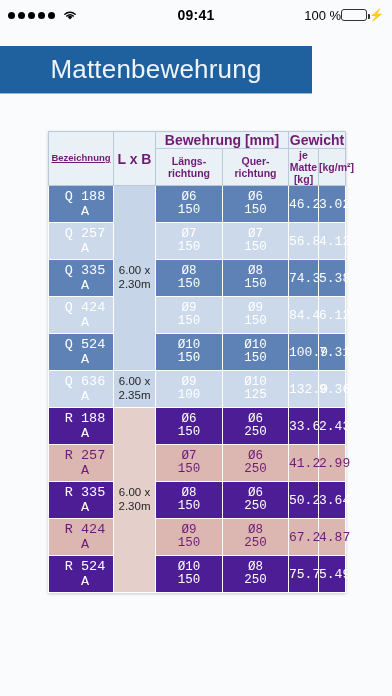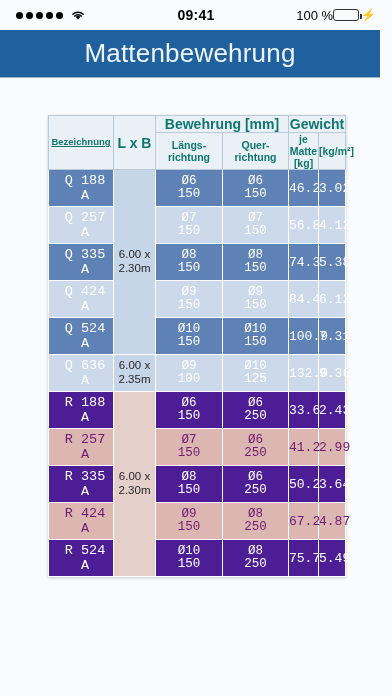--- a/index.html
+++ b/index.html
@@ -9,21 +9,21 @@
     font-family: "Liberation Sans", sans-serif;
     overflow: hidden;
   }
 
   
   .statusbar {
     height: 30px; width: 392px;
     display: flex; align-items: center;
     background: #fafbfc;
     position: relative;
-    padding: 0 16px;
+    padding: 0 8px;
     border-radius: 11px;
   }
   .signal-dots { display: flex; gap: 3px; align-items: center; }
   .dot { width: 7px; height: 7px; border-radius: 50%; background: #000; }
   .wifi-icon { margin-left: 7px; display: flex; align-items: center; }
   .status-time {
     position: absolute; left: 0; right: 0; text-align: center;
     font-size: 14px; font-weight: bold; color: #000;
     letter-spacing: .2px;
   }
@@ -38,24 +38,25 @@
   }
   .batt-fill { height: 100%; background: #63dd6b; border-radius: 1px; }
   .batt-nub {
     position: absolute; right: -4px; top: 3.5px;
     width: 2.5px; height: 5px; background: #333; border-radius: 0 1px 1px 0;
   }
   .bolt { font-size: 12px; color: #000; line-height: 1; margin-left: 2px; }
 
   
   .navbar {
-    height: 48px; width: 380px;
+    height: 48px; width: 312px;
     background: #1f609f;
     display: flex; align-items: center; justify-content: center;
     border-bottom: 1px solid #9ab4cc;
+    margin-top: 16px;
   }
   .navbar-title {
     color: #eef4fa; font-size: 26px; font-weight: normal;
     letter-spacing: .2px;
   }
 
   
   .content { position: relative; width: 392px; height: 618px; }
 
   table.mat {
@@ -75,21 +76,21 @@
   
   col.c-bez { width: 65px; }
   col.c-lxb { width: 42px; }
   col.c-lr  { width: 67px; }
   col.c-qr  { width: 66px; }
   col.c-jm  { width: 30px; }
   col.c-kg  { width: 27px; }
 
   
   .hd {
-    background: #e9f0f6; color: #0f766e;
+    background: #e9f0f6; color: #701a75;
     font-size: 11px; line-height: 1.15;
     border: 1px solid #b9c9d8 !important;
   }
   .hd-big { font-size: 14px; }
   .hd-med { font-size: 14px; }
   .hd-sm  { font-size: 10.5px; }
   .hd-bez { font-size: 9.5px; text-decoration: underline; }
 
   
   .cell { height: 37px; font-size: 13px; font-family: Liberation Mono, monospace; }

